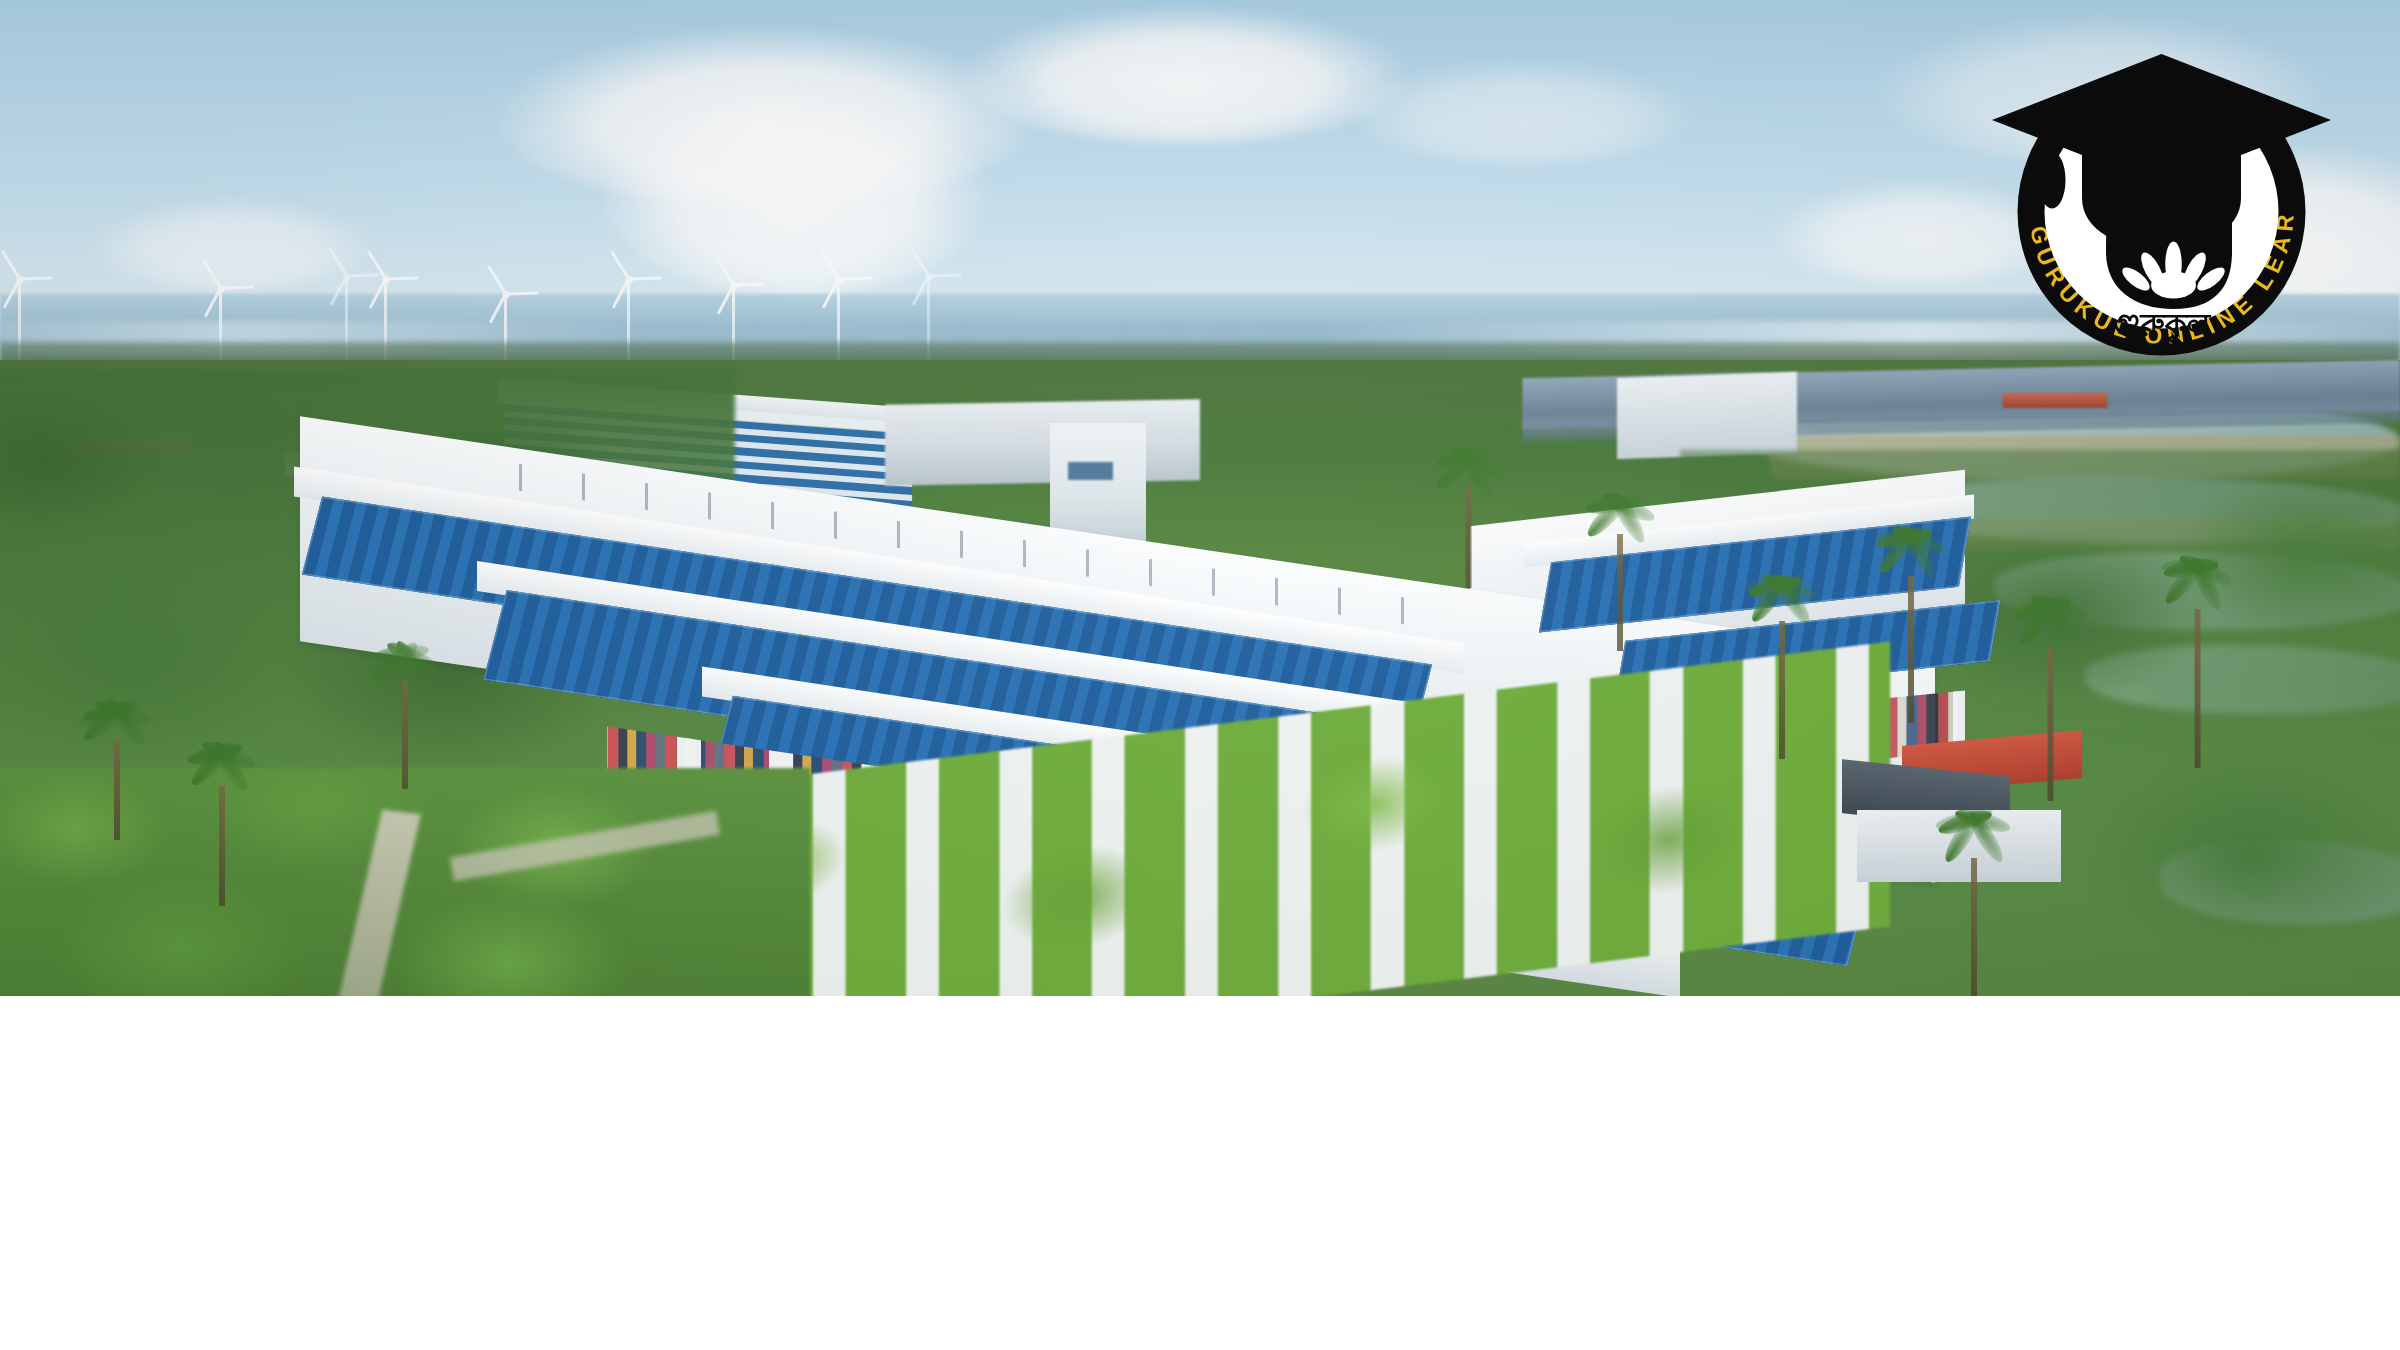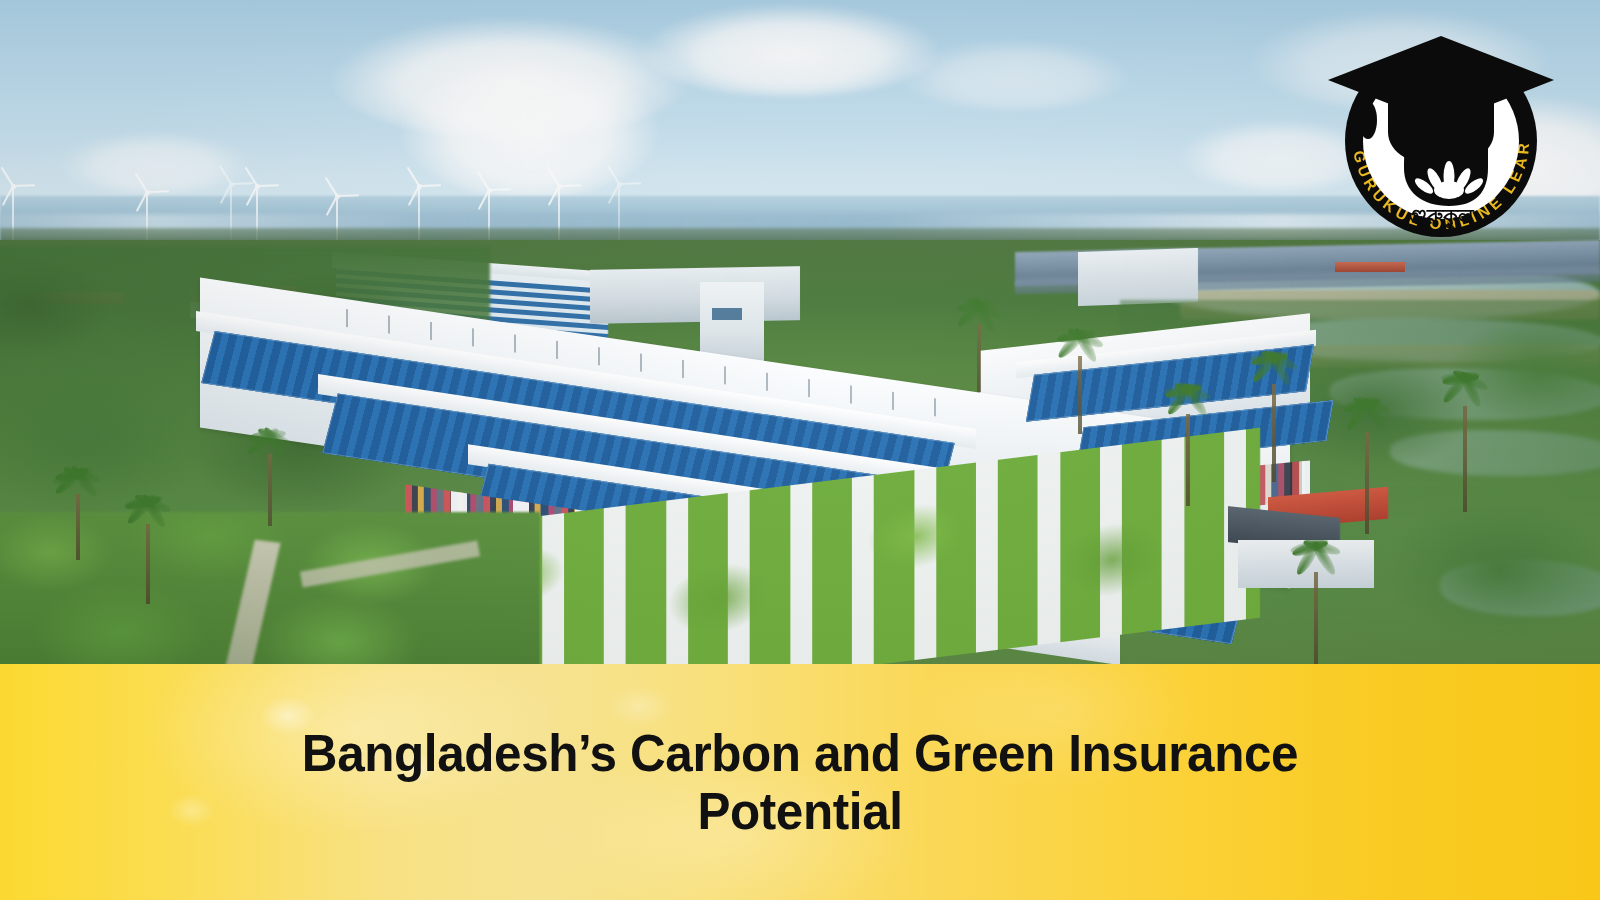--- a/index.html
+++ b/index.html
@@ -738,20 +738,14 @@
         <ellipse cx="113" cy="152" rx="5" ry="13" transform="rotate(-28 113 152)"></ellipse>
         <ellipse cx="141" cy="152" rx="5" ry="13" transform="rotate(28 141 152)"></ellipse>
         <ellipse cx="102" cy="158" rx="4.6" ry="11" transform="rotate(-52 102 158)"></ellipse>
         <ellipse cx="152" cy="158" rx="4.6" ry="11" transform="rotate(52 152 158)"></ellipse>
       </g>
 
       <text x="119" y="196" text-anchor="middle" font-family="'Liberation Sans','DejaVu Sans', sans-serif" font-size="21" font-weight="bold" fill="#0B0B0B">গুরুকুল</text>
     </svg>
   </div>
 
-  <div class="banner">
-    <h1 class="banner-title">
-      <span>Bangladesh’s Carbon and Green Insurance</span><br>
-      <span>Potential</span>
-    </h1>
-  </div>
 
 </div>
 
 </body></html>

